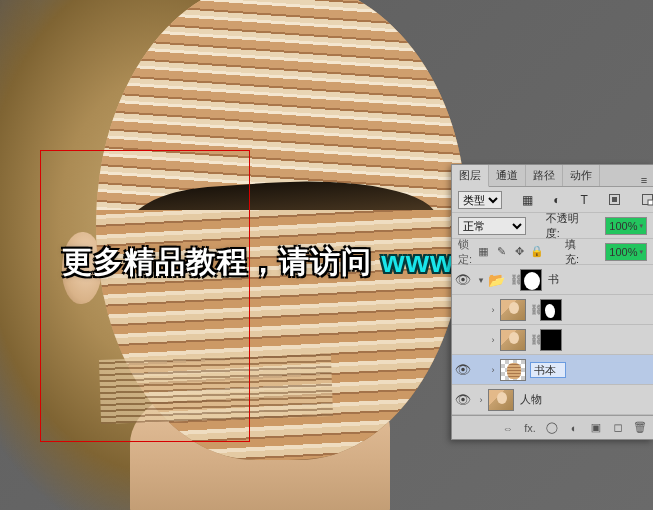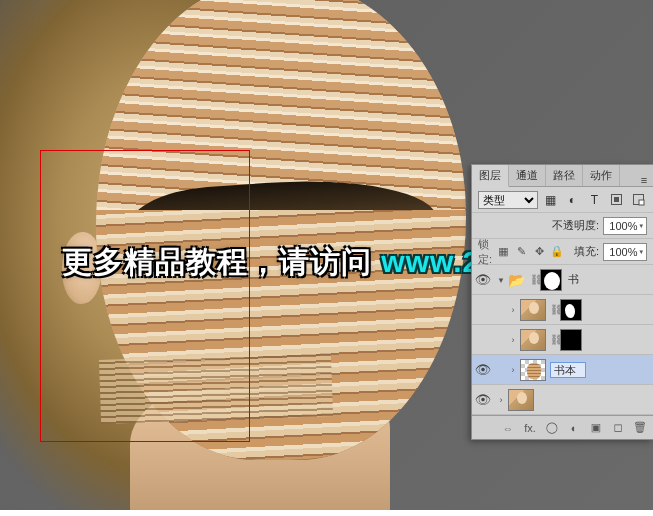--- a/index.html
+++ b/index.html
@@ -75,38 +75,38 @@
       0 0 6px rgba(0,0,0,.4);
   }
   .watermark .url {
     color:#19e6ea;
     text-shadow:
       -2px -2px 0 #063a3a, 2px -2px 0 #063a3a, -2px 2px 0 #063a3a, 2px 2px 0 #063a3a;
   }
 
   
   .panel {
-    position:absolute; right:0; top:164px; width:182px;
+    position:absolute; right:0; top:164px; width:202px;
     background:#d3d3d3; border:1px solid #8a8a8a; border-right:none;
     box-shadow:-2px 2px 6px rgba(0,0,0,.35);
     font-size:11px; color:#333;
   }
   .panel-tabs { display:flex; background:#c7c7c7; border-bottom:1px solid #9a9a9a; height:22px; align-items:flex-end; }
   .tab { padding:3px 7px 3px; border-right:1px solid #aeaeae; cursor:default; }
   .tab.active { background:#d3d3d3; border-bottom:1px solid #d3d3d3; margin-bottom:-1px; }
   .panel-tabs .menu { margin-left:auto; width:18px; text-align:center; }
 
-  .row { display:flex; align-items:center; gap:4px; padding:3px 6px; border-bottom:1px solid #bdbdbd; height:26px; }
+  .row { display:flex; align-items:center; gap:20px; padding:3px 6px; border-bottom:1px solid #bdbdbd; height:26px; }
   .row .sel { height:18px; font-size:11px; background:#e8e8e8; border:1px solid #8a8a8a; }
   .row .kind { width:60px; }
   .row .ico-btn { width:18px; height:18px; display:flex; align-items:center; justify-content:center; border:none; background:none; padding:0; font-size:12px; color:#333; }
   .row .ico-btn svg { display:block; }
   .row.r2 .blend { width:80px; }
   .row.r2 .lab { margin-left:auto; }
-  .row .pct { width:44px; height:18px; background:#ffffff; border:1px solid #8a8a8a; display:flex; align-items:center; justify-content:flex-end; padding:0 3px; gap:2px; }
+  .row .pct { width:44px; height:18px; background:#22c55e; border:1px solid #8a8a8a; display:flex; align-items:center; justify-content:flex-end; padding:0 3px; gap:2px; }
   .row .pct .tri { font-size:7px; color:#555; }
   .row.r3 { justify-content:flex-end; }
   .row.r3 .lock-icons { margin-right:auto; display:flex; gap:3px; }
   .lock-icons span { width:15px; height:15px; display:flex; align-items:center; justify-content:center; font-size:11px; color:#555; }
 
   .layers { max-height:160px; overflow:auto; }
   .layer { display:flex; align-items:center; height:30px; border-bottom:1px solid #bcbcbc; }
   .layer .eye { width:22px; text-align:center; font-size:13px; color:#444; }
   .layer .expand { width:14px; text-align:center; font-size:9px; color:#555; }
   .layer .indent { width:12px; }
@@ -177,20 +177,23 @@
     </span>
     <span class="ico-btn">
       <svg width="13" height="13" viewBox="0 0 13 13">
           <rect x="1.5" y="1.5" width="10" height="10" fill="none" stroke="#555" stroke-width="1"></rect>
           <rect x="7" y="7" width="5" height="5" fill="#fff" stroke="#555" stroke-width="1"></rect>
         </svg>
     </span>
   </div>
 
   <div class="row r2">
+    <select class="sel blend">
+      <option>正常</option>
+    </select>
     <span class="lab">不透明度:</span>
     <span class="pct">
       <span>100%</span>
       <span class="tri">▾</span>
     </span>
   </div>
 
   <div class="row r3">
     <div class="lock-icons">
       <span>锁定:</span>
@@ -246,20 +249,21 @@
       <span class="thumb book-th">
           <span class="ck"></span>
         </span>
       <span class="name">书本</span>
     </div>
 
     <div class="layer">
       <span class="eye">👁</span>
       <span class="expand">›</span>
       <span class="thumb person"></span>
+      <span class="name">人物</span>
     </div>
 
   </div>
 
   <div class="panel-footer">
     <span class="sp"></span>
     <span class="fico">⇔</span>
     <span class="fico" style="">fx.</span>
     <span class="fico">◯</span>
     <span class="fico">◐</span>

